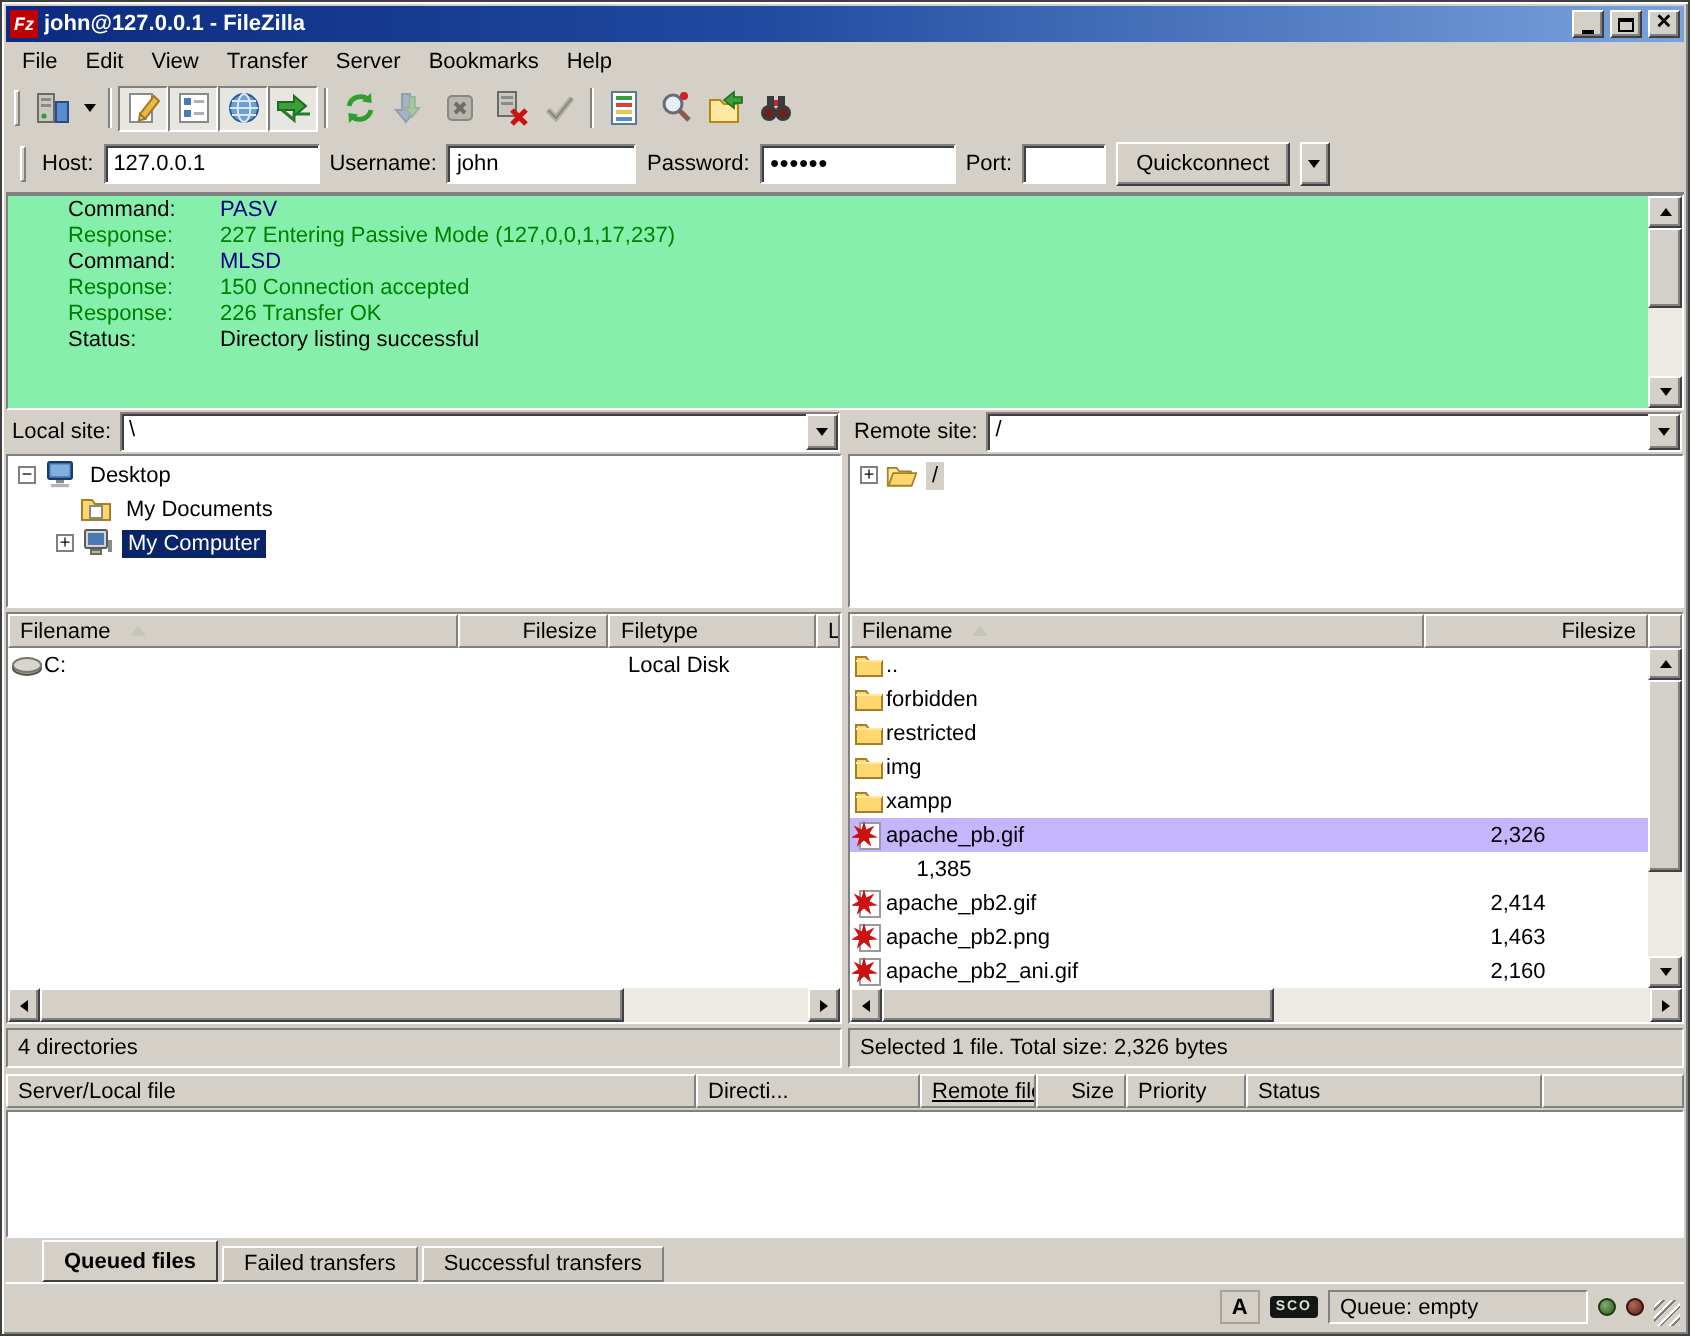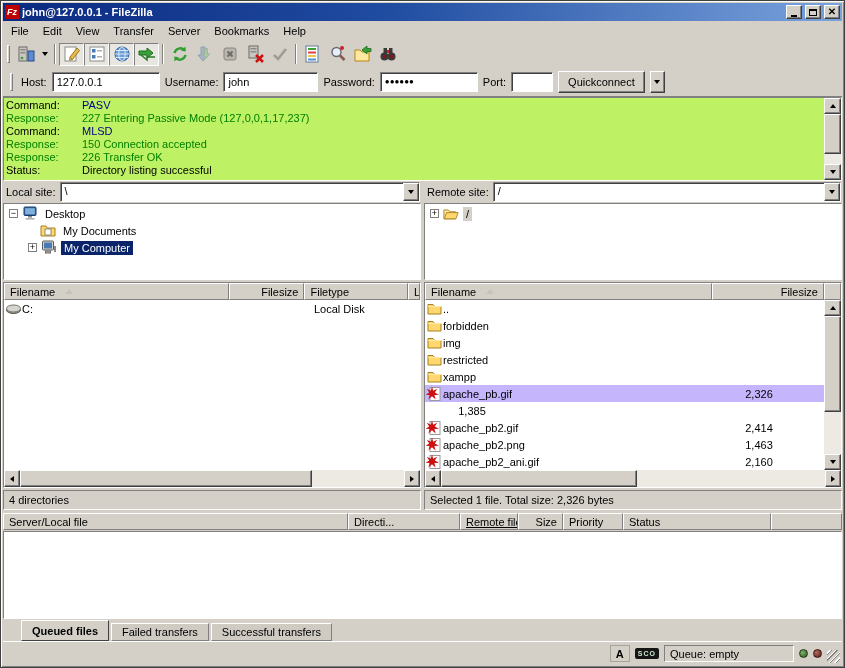--- a/index.html
+++ b/index.html
@@ -41,21 +41,21 @@
   .quickbar{height:30px;flex:none;display:flex;align-items:center;gap:5px;padding:0 4px;
     border-bottom:1px solid #808080;box-shadow:0 1px 0 #fff;}
   .qlabel{white-space:nowrap;}
   .field{height:20px;background:#fff;border:1px solid;border-color:#808080 #fff #fff #808080;
     box-shadow:inset 1px 1px 0 #404040;padding:2px 4px;font-family:"Liberation Sans",sans-serif;font-size:11px;outline:none;}
   .qc-btn{height:22px;padding:0 9px;background:#d4d0c8;border:1px solid;border-color:#fff #404040 #404040 #fff;
     box-shadow:inset -1px -1px 0 #808080;font-family:"Liberation Sans",sans-serif;font-size:11px;}
   .qc-dd{width:15px;height:22px;background:#d4d0c8;border:1px solid;border-color:#fff #404040 #404040 #fff;
     box-shadow:inset -1px -1px 0 #808080;display:flex;align-items:center;justify-content:center;}
   
-  .logpane{height:84px;flex:none;background:#bef264;display:flex;border:1px solid;border-color:#808080 #fff #fff #808080;}
+  .logpane{height:108px;flex:none;background:#86efac;display:flex;border:1px solid;border-color:#808080 #fff #fff #808080;padding-left:28px;}
   .log-lines{flex:1;padding:1px 2px;overflow:hidden;}
   .log-row{display:flex;line-height:13px;white-space:nowrap;}
   .log-label{width:76px;flex:none;}
   .log-row.command .log-text{color:#000080;text-align:center;}
   .log-row.response .log-label,.log-row.response .log-text{color:#008000;}
   
   .vscroll{width:17px;flex:none;background:#eceae3;display:flex;flex-direction:column;}
   .hscroll{height:17px;flex:none;background:#eceae3;display:flex;}
   .sb-btn{width:17px;height:16px;flex:none;background:#d4d0c8;border:1px solid;border-color:#fff #404040 #404040 #fff;
     box-shadow:inset -1px -1px 0 #808080;display:flex;align-items:center;justify-content:center;}
@@ -484,33 +484,33 @@
                   <div class="r-size"></div>
                 </div>
               <div class="file-row">
                   <div class="r-name">
                     <div class="cell-ico">
                       <svg width="15" height="12" viewBox="0 0 15 12">
                         <path d="M1 1.5 h5 l1.5 2 H14 v7.5 H1 z" fill="#ffd76e" stroke="#a58020"></path>
                         <path d="M1 3.5 h13" stroke="#ffe9a2"></path>
                       </svg>
                     </div>
-                    <span>img</span>
+                    <span>restricted</span>
                   </div>
                   <div class="r-size"></div>
                 </div>
               <div class="file-row">
                   <div class="r-name">
                     <div class="cell-ico">
                       <svg width="15" height="12" viewBox="0 0 15 12">
                         <path d="M1 1.5 h5 l1.5 2 H14 v7.5 H1 z" fill="#ffd76e" stroke="#a58020"></path>
                         <path d="M1 3.5 h13" stroke="#ffe9a2"></path>
                       </svg>
                     </div>
-                    <span>restricted</span>
+                    <span>img</span>
                   </div>
                   <div class="r-size"></div>
                 </div>
               <div class="file-row">
                   <div class="r-name">
                     <div class="cell-ico">
                       <svg width="15" height="12" viewBox="0 0 15 12">
                         <path d="M1 1.5 h5 l1.5 2 H14 v7.5 H1 z" fill="#ffd76e" stroke="#a58020"></path>
                         <path d="M1 3.5 h13" stroke="#ffe9a2"></path>
                       </svg>

